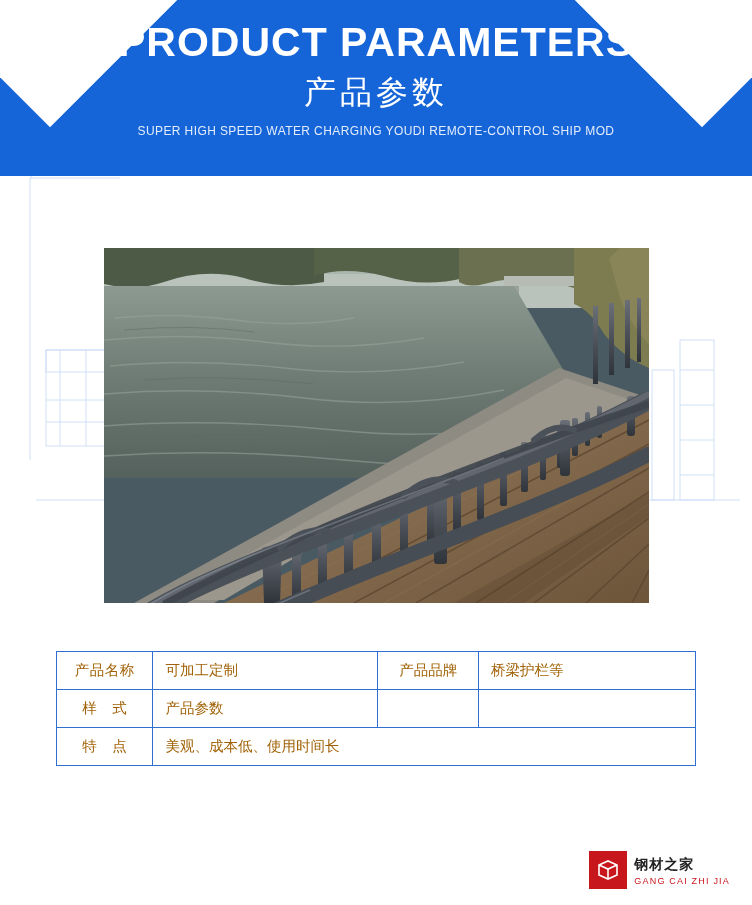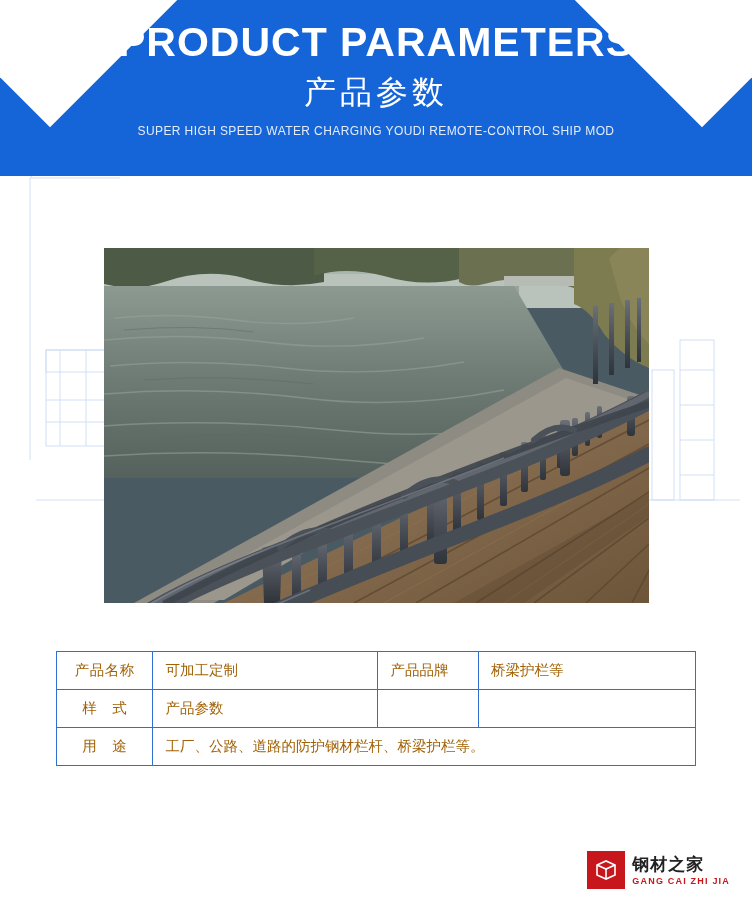--- a/index.html
+++ b/index.html
@@ -118,21 +118,21 @@
     padding: 0 12px;
     box-sizing: border-box;
   }
   .c-label {
     width: 96px;
     text-align: center;
     letter-spacing: 0.5px;
     white-space: nowrap;
   }
   .c-value { width: 224px; }
-  .c-label2 { width: 100px; text-align: left; }
+  .c-label2 { width: 100px; text-align: center; }
   .c-value2 { width: 216px; }
 
   
   .footer-logo {
     position: absolute;
     right: 22px;
     bottom: 16px;
     display: flex;
     align-items: center;
     z-index: 4;
@@ -140,32 +140,32 @@
   .logo-mark {
     width: 38px;
     height: 38px;
     background: #c8161d;
     display: flex;
     align-items: center;
     justify-content: center;
     margin-right: 7px;
   }
   .logo-text-cn {
-    font-size: 17px;
+    font-size: 14px;
     font-weight: bold;
     color: #222222;
     letter-spacing: 1px;
     line-height: 21px;
   }
   .logo-text-en {
     font-size: 9px;
     color: #c8161d;
     letter-spacing: 1.2px;
     line-height: 12px;
-    font-weight: bold;
+    font-weight: normal;
   }
 </style>
 </head>
 <body>
 
 <svg class="bg-lines" viewBox="0 0 752 560" xmlns="http://www.w3.org/2000/svg">
   <g stroke="#cfe0f7" stroke-width="1" fill="none">
     <path d="M30 18 L60 -12"></path>
     <path d="M30 18 L30 300"></path>
     <path d="M30 18 L120 18"></path>
@@ -335,22 +335,22 @@
       <td class="c-label2">产品品牌</td>
       <td class="c-value2">桥梁护栏等</td>
     </tr>
     <tr>
       <td class="c-label">样　式</td>
       <td class="c-value">产品参数</td>
       <td class="c-label2"></td>
       <td class="c-value2"></td>
     </tr>
     <tr>
-      <td class="c-label">用　途</td>
-      <td class="c-value" colspan="3">工厂、公路、道路的防护钢材栏杆、桥梁护栏等。</td>
+      <td class="c-label">特　点</td>
+      <td class="c-value" colspan="3">美观、成本低、使用时间长</td>
     </tr>
   </tbody>
 </table>
 
 <div class="footer-logo">
   <div class="logo-mark">
     <svg width="24" height="24" viewBox="0 0 24 24" xmlns="http://www.w3.org/2000/svg">
       <g fill="none" stroke="#ffffff" stroke-width="1.6">
         <path d="M3 7 L12 3 L21 7 L21 17 L12 21 L3 17 Z"></path>
         <path d="M3 7 L12 11 L21 7"></path>

